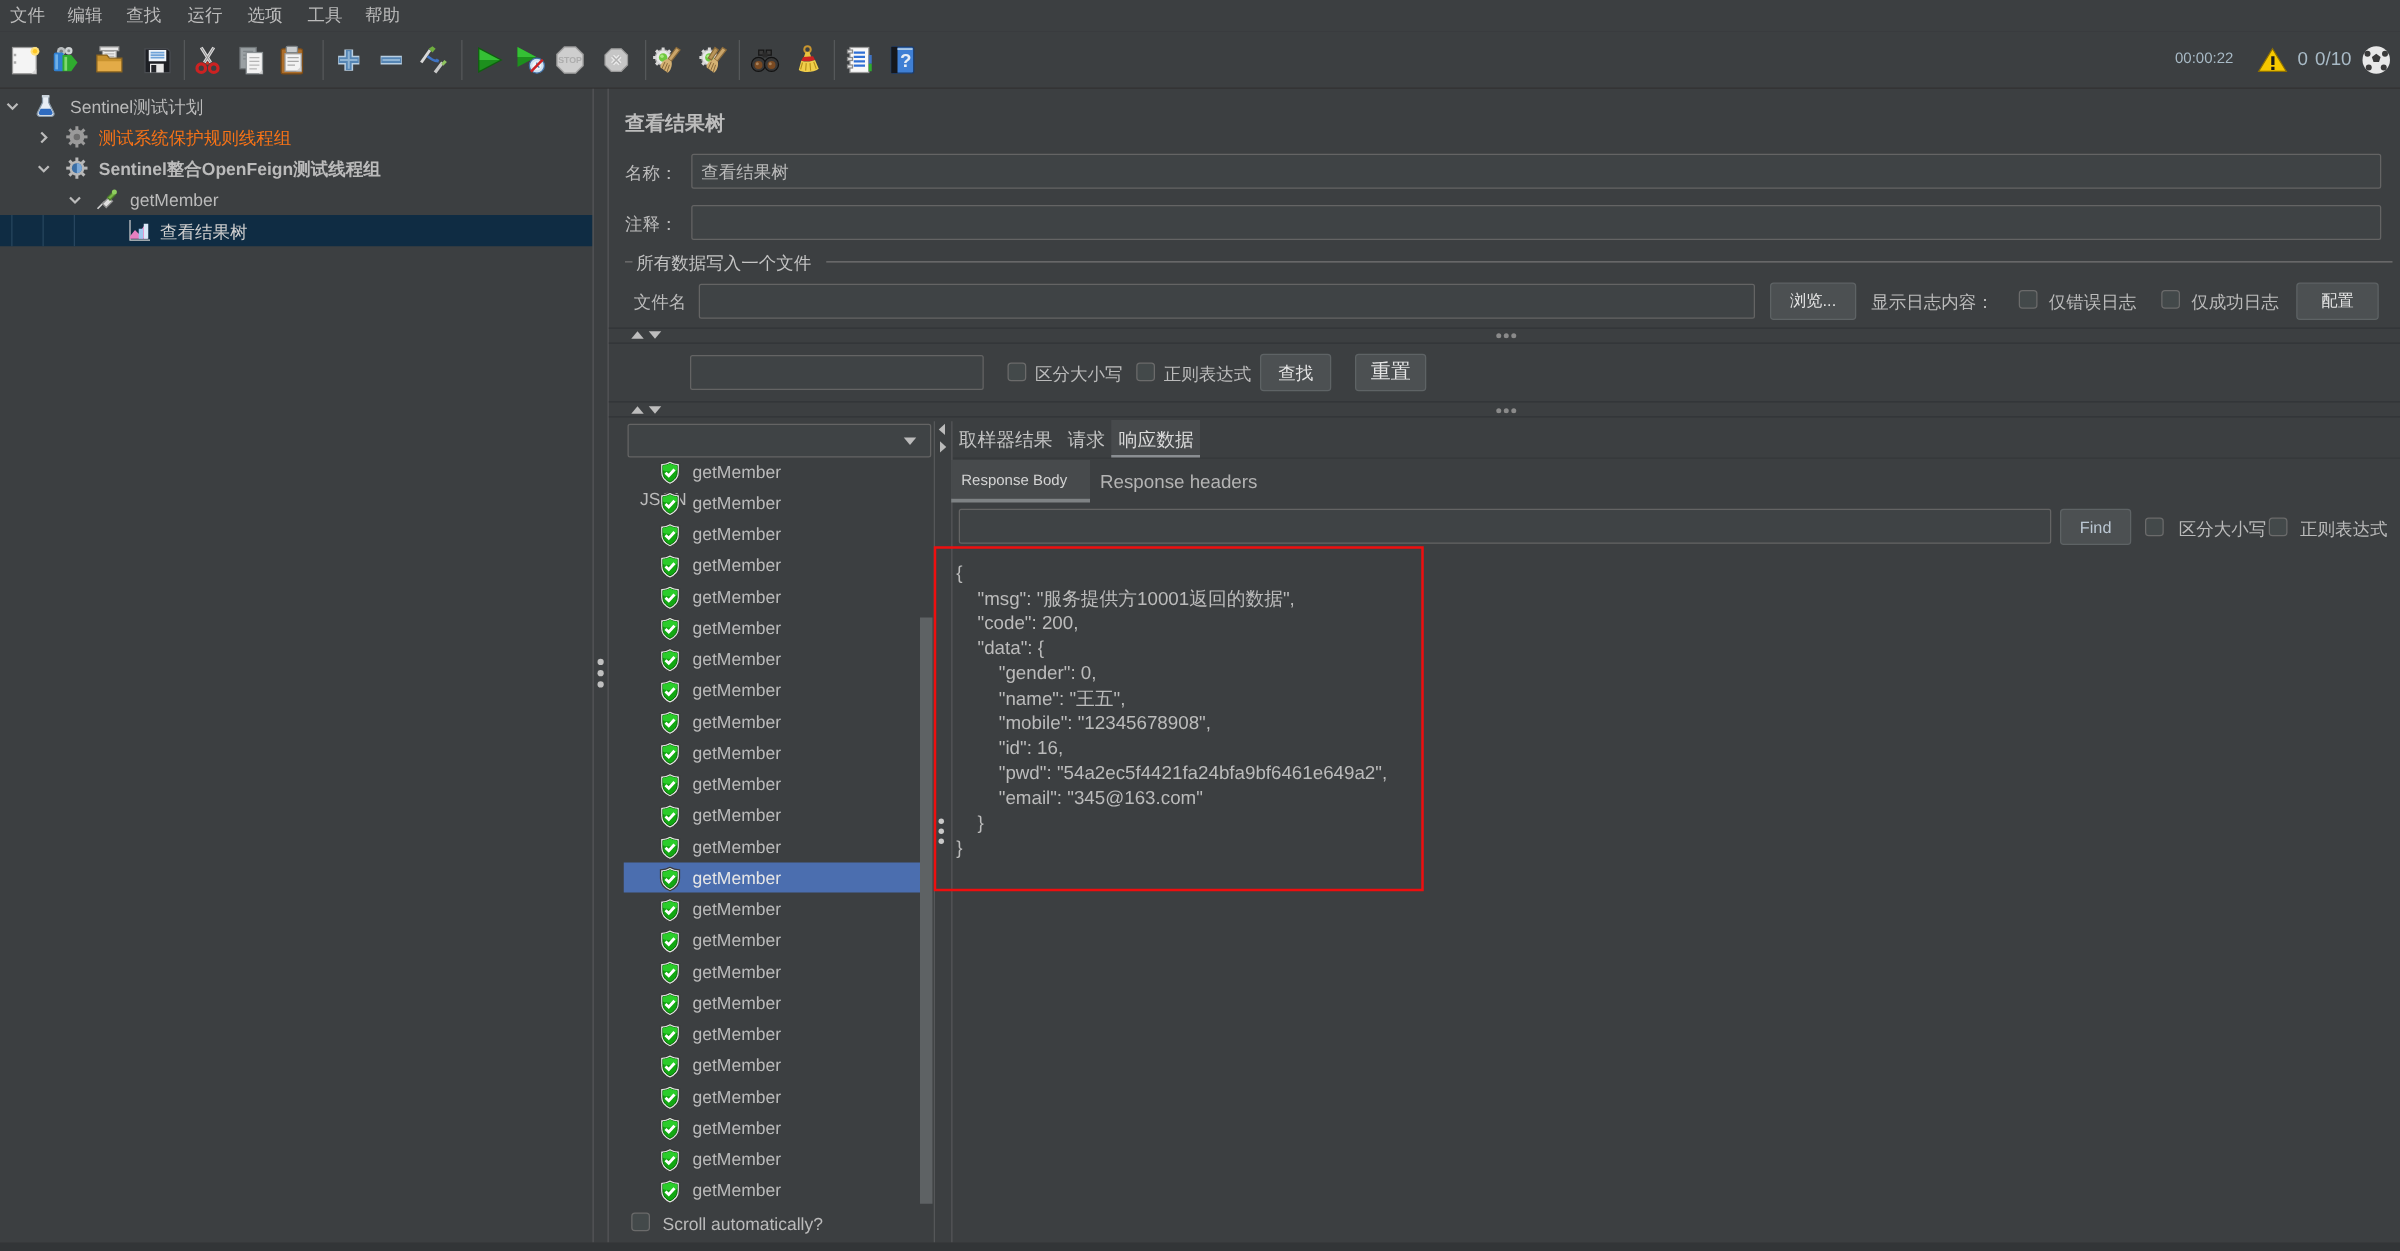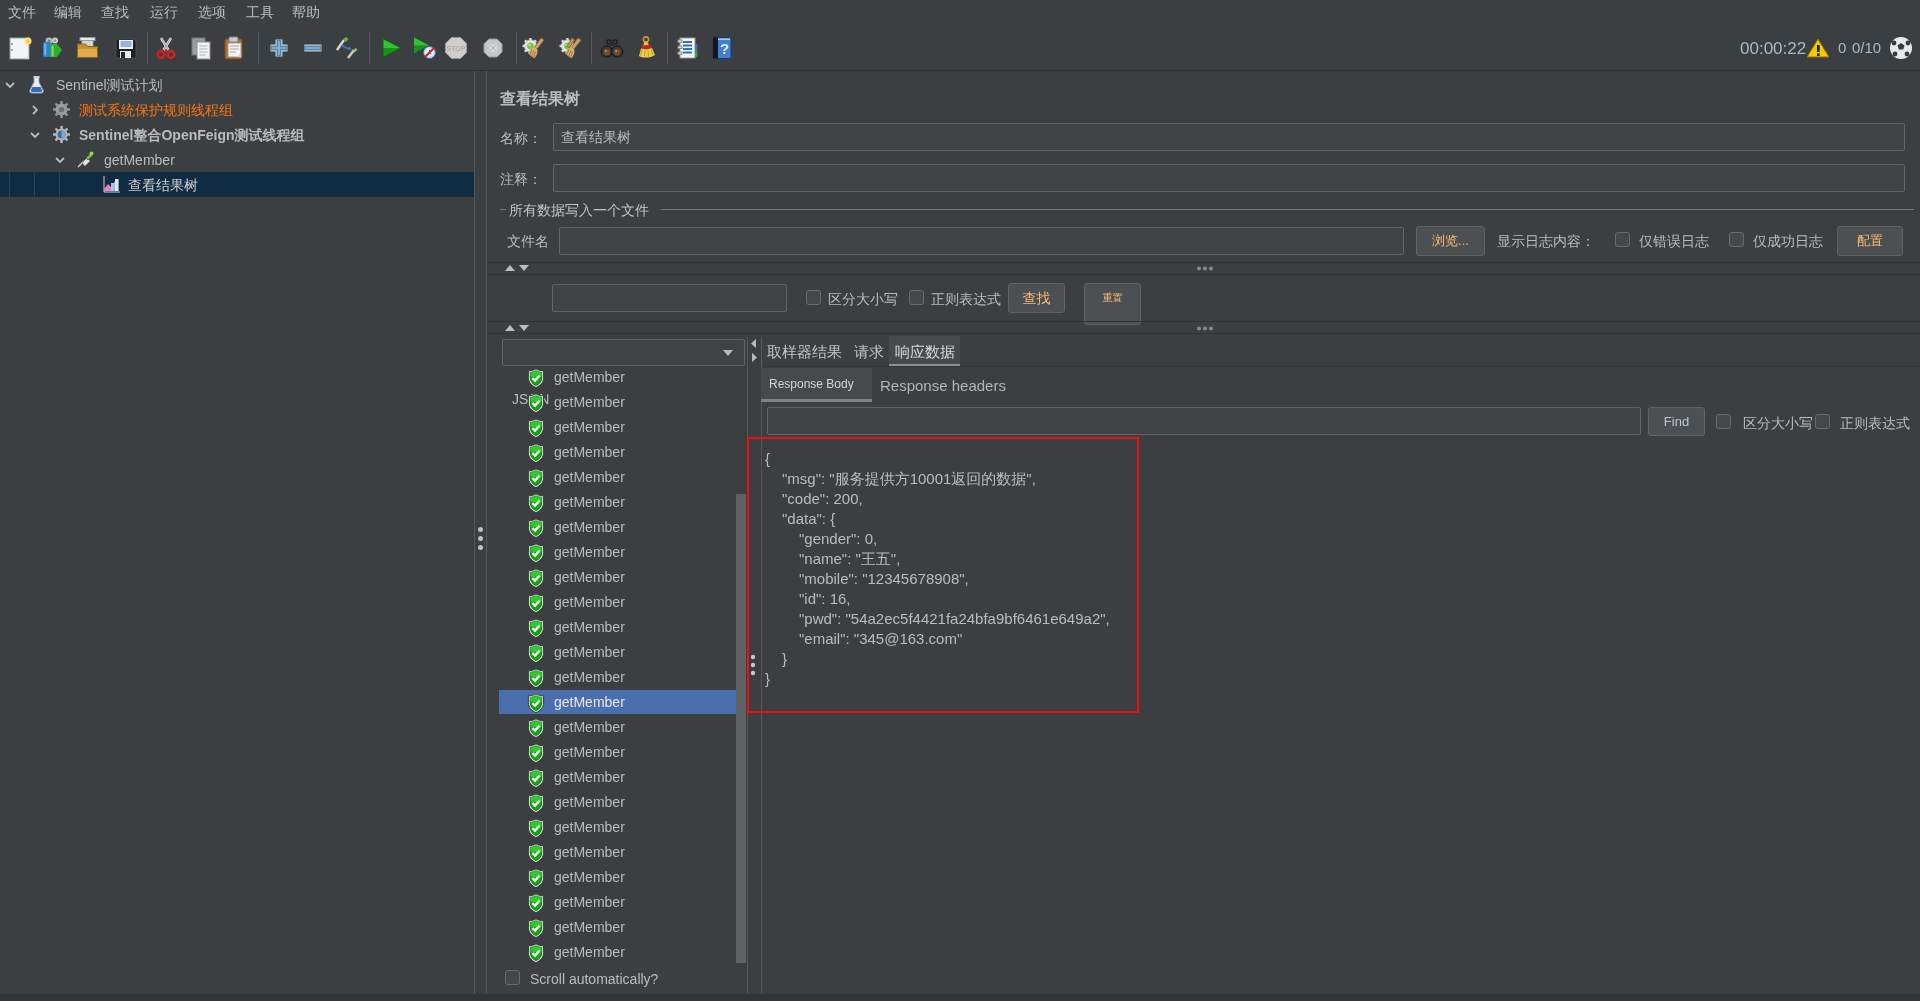--- a/index.html
+++ b/index.html
@@ -3,21 +3,21 @@
 <meta charset="utf-8">
 <style>
   * { margin:0; padding:0; box-sizing:border-box; }
   html,body { width:1920px; height:1001px; overflow:hidden; background:#3c3f41;
     font-family:"Liberation Sans", sans-serif; color:#bbbbbb; }
   .abs { position:absolute; }
   .lbl { position:absolute; font-size:14px; color:#bbbbbb; white-space:nowrap; }
   .input { position:absolute; background:#3f4345; border:1px solid #646464; border-radius:2px;
     color:#bbbbbb; font-size:14px; line-height:26px; padding-left:7px; white-space:nowrap; overflow:hidden; }
   .btn { position:absolute; background:#4c5052; border:1px solid #5e6365; border-radius:3px;
-    color:#fdba74; font-size:13px; text-align:center; }
+    color:#e5e5e5; font-size:13px; text-align:center; }
   .cb { position:absolute; width:15px; height:15px; background:#43494a; border:1px solid #6b6b6b; border-radius:3px; }
   .vline { position:absolute; width:1px; background:#555759; }
   .treerow { position:absolute; font-size:14px; white-space:nowrap; }
 </style>
 </head>
 <body>
 
 <div class="abs" style="left:0;top:0;width:1920px;height:26px;background:#3c3f41;border-bottom:1px solid #2f3133;">
 <span style="position:absolute;left:8px;top:4px;font-size:14px;color:#bbbbbb;">文件</span>
 <span style="position:absolute;left:54px;top:4px;font-size:14px;color:#bbbbbb;">编辑</span>
@@ -187,21 +187,21 @@
     <rect x="3" y="1.5" width="5" height="21" fill="#15171c"></rect>
     <rect x="8" y="2.5" width="12" height="1.5" fill="#a8c8e8"></rect>
     <text x="14.5" y="17.5" font-size="15" font-weight="bold" fill="#e8eef5" text-anchor="middle" font-family="Liberation Sans">?</text>
   </svg>
 <div class="abs" style="left:147px;top:32px;width:1px;height:32px;background:#55585a;"></div>
 <div class="abs" style="left:258px;top:32px;width:1px;height:32px;background:#55585a;"></div>
 <div class="abs" style="left:369px;top:32px;width:1px;height:32px;background:#55585a;"></div>
 <div class="abs" style="left:516px;top:32px;width:1px;height:32px;background:#55585a;"></div>
 <div class="abs" style="left:591px;top:32px;width:1px;height:32px;background:#55585a;"></div>
 <div class="abs" style="left:667px;top:32px;width:1px;height:32px;background:#55585a;"></div>
-<span class="abs" style="left:1740px;top:39px;font-size:17px;color:#a8bac6;">00:00:22</span>
+<span class="abs" style="left:1740px;top:39px;font-size:12px;color:#a8bac6;">00:00:22</span>
 <svg class="abs" style="left:1805px;top:36px" width="26" height="24" viewBox="0 0 26 24">
     <path d="M13 3 L24 21 H2 z" fill="#f6c800" stroke="#8f7000"></path>
     <rect x="12" y="9" width="2.6" height="7" fill="#1a1a1a"></rect>
     <rect x="12" y="17.4" width="2.6" height="2.6" fill="#1a1a1a"></rect>
   </svg>
 <span class="abs" style="left:1838px;top:39px;font-size:15px;color:#a8bac6;">0</span>
 <span class="abs" style="left:1852px;top:39px;font-size:15px;color:#a8bac6;">0/10</span>
 <svg class="abs" style="left:1888px;top:35px" width="26" height="26" viewBox="0 0 26 26">
     <circle cx="13" cy="13" r="11" fill="#e8e8e8"></circle>
     <path d="M13 8 l3.5 2.5 -1.3 4 h-4.4 l-1.3 -4 z" fill="#3a3a3a"></path>
@@ -306,21 +306,21 @@
     <circle cx="9" cy="2.5" r="2" fill="#8a8a8a"></circle>
     <circle cx="15" cy="2.5" r="2" fill="#8a8a8a"></circle>
   </svg>
 <div class="lbl" style="left:505px;top:291px;margin-top:47px;">查找：</div>
 <div class="input" style="left:552px;top:284px;width:235px;height:28px;"></div>
 <div class="cb" style="left:806px;top:290px;"></div>
 <div class="lbl" style="left:828px;top:291px;">区分大小写</div>
 <div class="cb" style="left:909px;top:290px;"></div>
 <div class="lbl" style="left:931px;top:291px;">正则表达式</div>
 <div class="btn" style="left:1008px;top:283px;width:57px;height:30px;line-height:28px;font-size:14px;">查找</div>
-<div class="btn" style="left:1084px;top:283px;width:57px;height:42px;line-height:28px;font-size:10px;">重置</div>
+<div class="btn" style="left:1084px;top:283px;width:57px;height:30px;line-height:28px;font-size:16px;">重置</div>
 <div class="abs" style="left:487px;top:321px;width:1433px;height:1px;background:#313437;"></div>
 <div class="abs" style="left:487px;top:333px;width:1433px;height:1px;background:#313437;"></div>
 <svg class="abs" style="left:504px;top:323px" width="26" height="10" viewBox="0 0 26 10">
     <path d="M1 8 L6 2 L11 8 z" fill="#bdbdbd"></path>
     <path d="M15 2 L20 8 L25 2 z" fill="#bdbdbd"></path>
   </svg>
 <svg class="abs" style="left:1196px;top:326px" width="18" height="5" viewBox="0 0 18 5">
     <circle cx="3" cy="2.5" r="2" fill="#8a8a8a"></circle>
     <circle cx="9" cy="2.5" r="2" fill="#8a8a8a"></circle>
     <circle cx="15" cy="2.5" r="2" fill="#8a8a8a"></circle>

